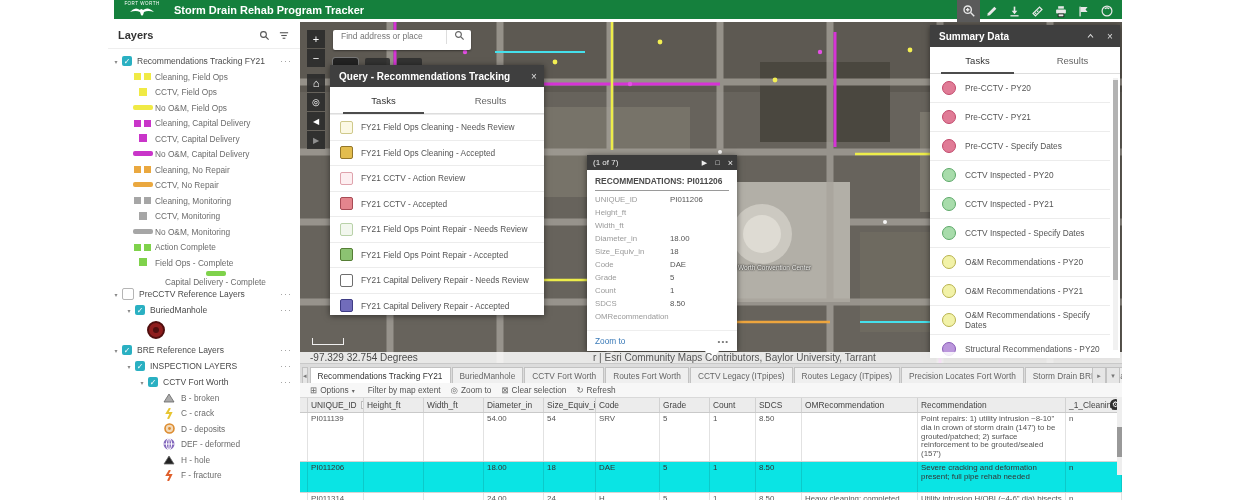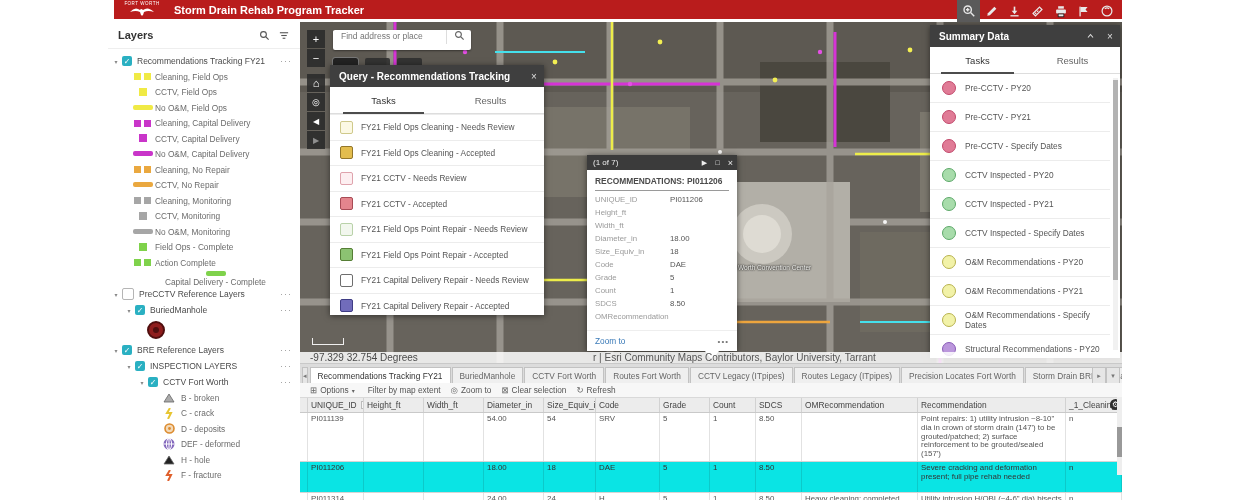--- a/index.html
+++ b/index.html
@@ -1,20 +1,20 @@
 <!DOCTYPE html>
 <html><head>
 <meta charset="utf-8">
 <style>
   html,body{margin:0;padding:0;background:#fff;width:1235px;height:500px;overflow:hidden;
     font-family:"Liberation Sans",sans-serif;-webkit-user-select:none;}
   .app{position:absolute;left:108px;top:0;width:1014px;height:494px;background:#fff;font-size:9px;color:#444;}
 
   
-  .hdr{position:absolute;left:6px;top:0;width:1008px;height:19px;background:#b91c1c;display:flex;align-items:center;}
+  .hdr{position:absolute;left:6px;top:0;width:1008px;height:19px;background:#15803d;display:flex;align-items:center;}
   .logo{width:40px;height:18px;margin-left:8px;display:flex;flex-direction:column;align-items:center;color:#fff;}
   .logo .lt{font-size:4.5px;letter-spacing:.5px;line-height:5px;}
   .hdr-title{color:#fff;font-size:11px;font-weight:bold;margin-left:12px;white-space:nowrap;}
   .hdr-tools{position:absolute;right:4px;top:0;height:22px;display:flex;align-items:center;}
   .tool-btn{width:23px;height:22px;display:flex;align-items:center;justify-content:center;color:#e8e8e8;cursor:pointer;}
   .tool-btn.active{background:#5a5a5a;}
   .tool-btn svg{display:block;}
 
   
   .sidebar{position:absolute;left:0;top:22px;width:192px;height:472px;background:#fff;border-right:1px solid #e2e2e2;overflow:hidden;}
@@ -308,34 +308,34 @@
         <div class="lgrow" style="padding-left: 23px;">
           <span class="sw">
             <svg width="20" height="6">
               <rect width="20" height="5" rx="2" fill="#a6a6a6"></rect>
             </svg>
           </span>
           <span>No O&amp;M, Monitoring</span>
         </div>
         <div class="lgrow" style="padding-left: 23px;">
           <span class="sw">
-            <svg width="9" height="9">
-              <rect width="8" height="8" fill="#7fd24b"></rect>
-            </svg>
-          </span>
-          <span>Field Ops - Complete</span>
-        </div>
-        <div class="lgrow" style="padding-left: 23px;">
-          <span class="sw">
             <svg width="19" height="9">
               <rect width="7" height="7" y="1" fill="#7fd24b"></rect>
               <rect width="7" height="7" x="10" y="1" fill="#7fd24b"></rect>
             </svg>
           </span>
           <span>Action Complete</span>
+        </div>
+        <div class="lgrow" style="padding-left: 23px;">
+          <span class="sw">
+            <svg width="9" height="9">
+              <rect width="8" height="8" fill="#7fd24b"></rect>
+            </svg>
+          </span>
+          <span>Field Ops - Complete</span>
         </div>
         <div class="lgrow" style="padding-left: 23px; flex-direction: column;">
           <span class="sw">
             <svg width="20" height="6">
               <rect width="20" height="5" rx="2" fill="#7fd24b"></rect>
             </svg>
           </span>
           <span>Capital Delivery - Complete</span>
         </div>
         <div class="trow" style="padding-left: 4px;">
@@ -566,21 +566,21 @@
           <div class="qrow">
             <span class="qchip" style="background: rgb(252, 249, 228); border: 1.5px solid rgb(207, 201, 139);"></span>
             <span>FY21 Field Ops Cleaning - Needs Review</span>
           </div>
           <div class="qrow">
             <span class="qchip" style="background: rgb(227, 189, 78); border: 1.5px solid rgb(147, 118, 42);"></span>
             <span>FY21 Field Ops Cleaning - Accepted</span>
           </div>
           <div class="qrow">
             <span class="qchip" style="background: rgb(253, 239, 241); border: 1.5px solid rgb(223, 163, 173);"></span>
-            <span>FY21 CCTV - Needs Review</span>
+            <span>FY21 CCTV - Action Review</span>
           </div>
           <div class="qrow">
             <span class="qchip" style="background: rgb(228, 133, 141); border: 1.5px solid rgb(168, 75, 85);"></span>
             <span>FY21 CCTV - Accepted</span>
           </div>
           <div class="qrow">
             <span class="qchip" style="background: rgb(242, 247, 238); border: 1.5px solid rgb(185, 210, 169);"></span>
             <span>FY21 Field Ops Point Repair - Needs Review</span>
           </div>
           <div class="qrow">

